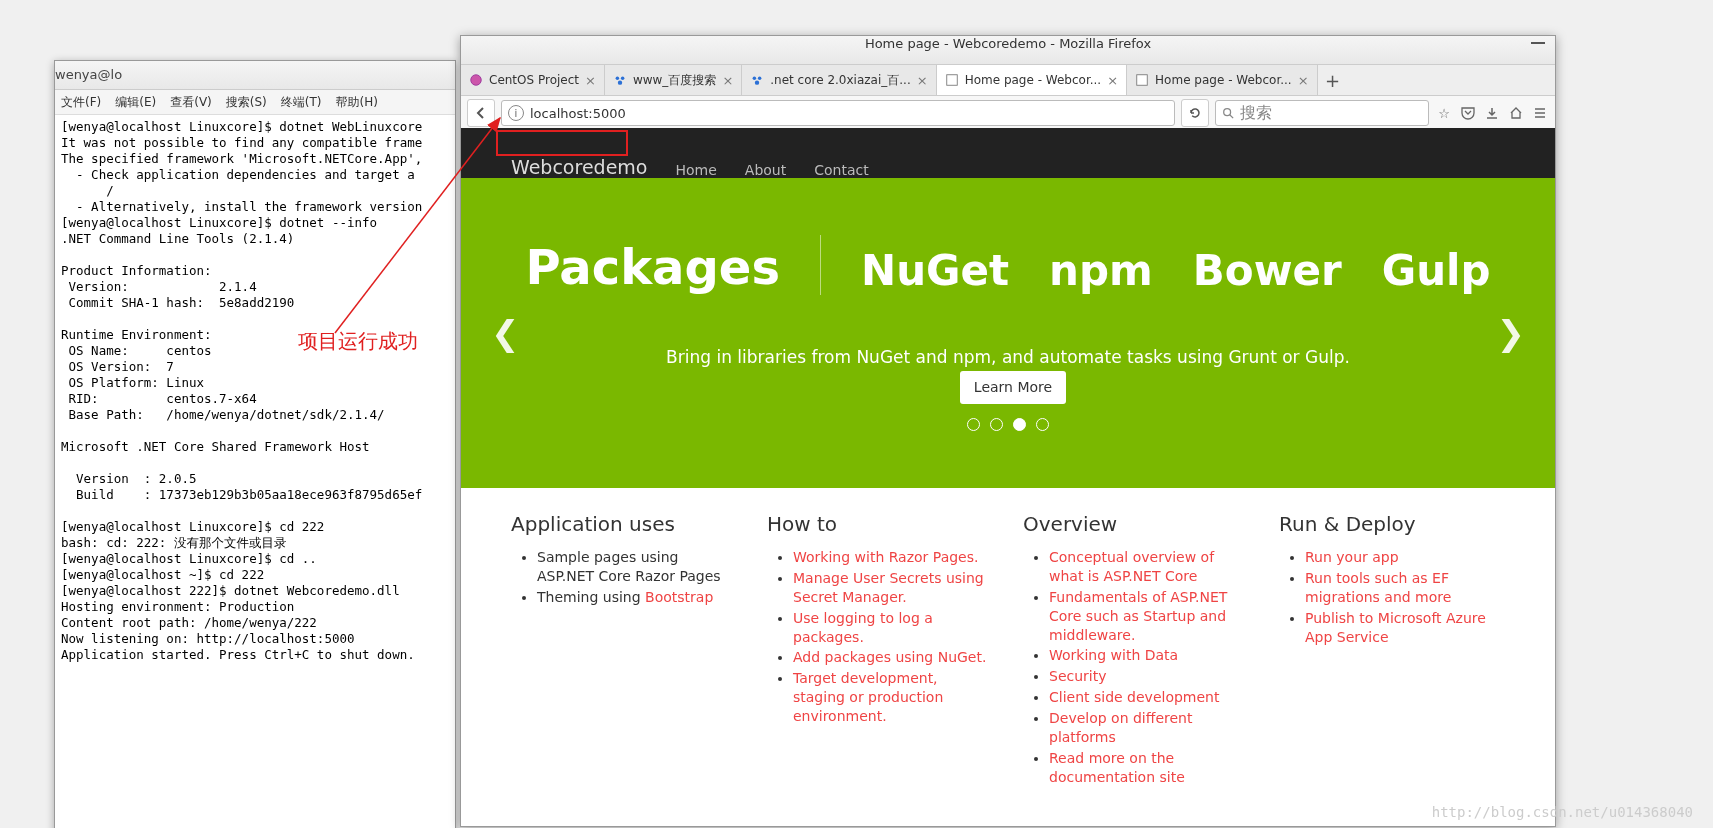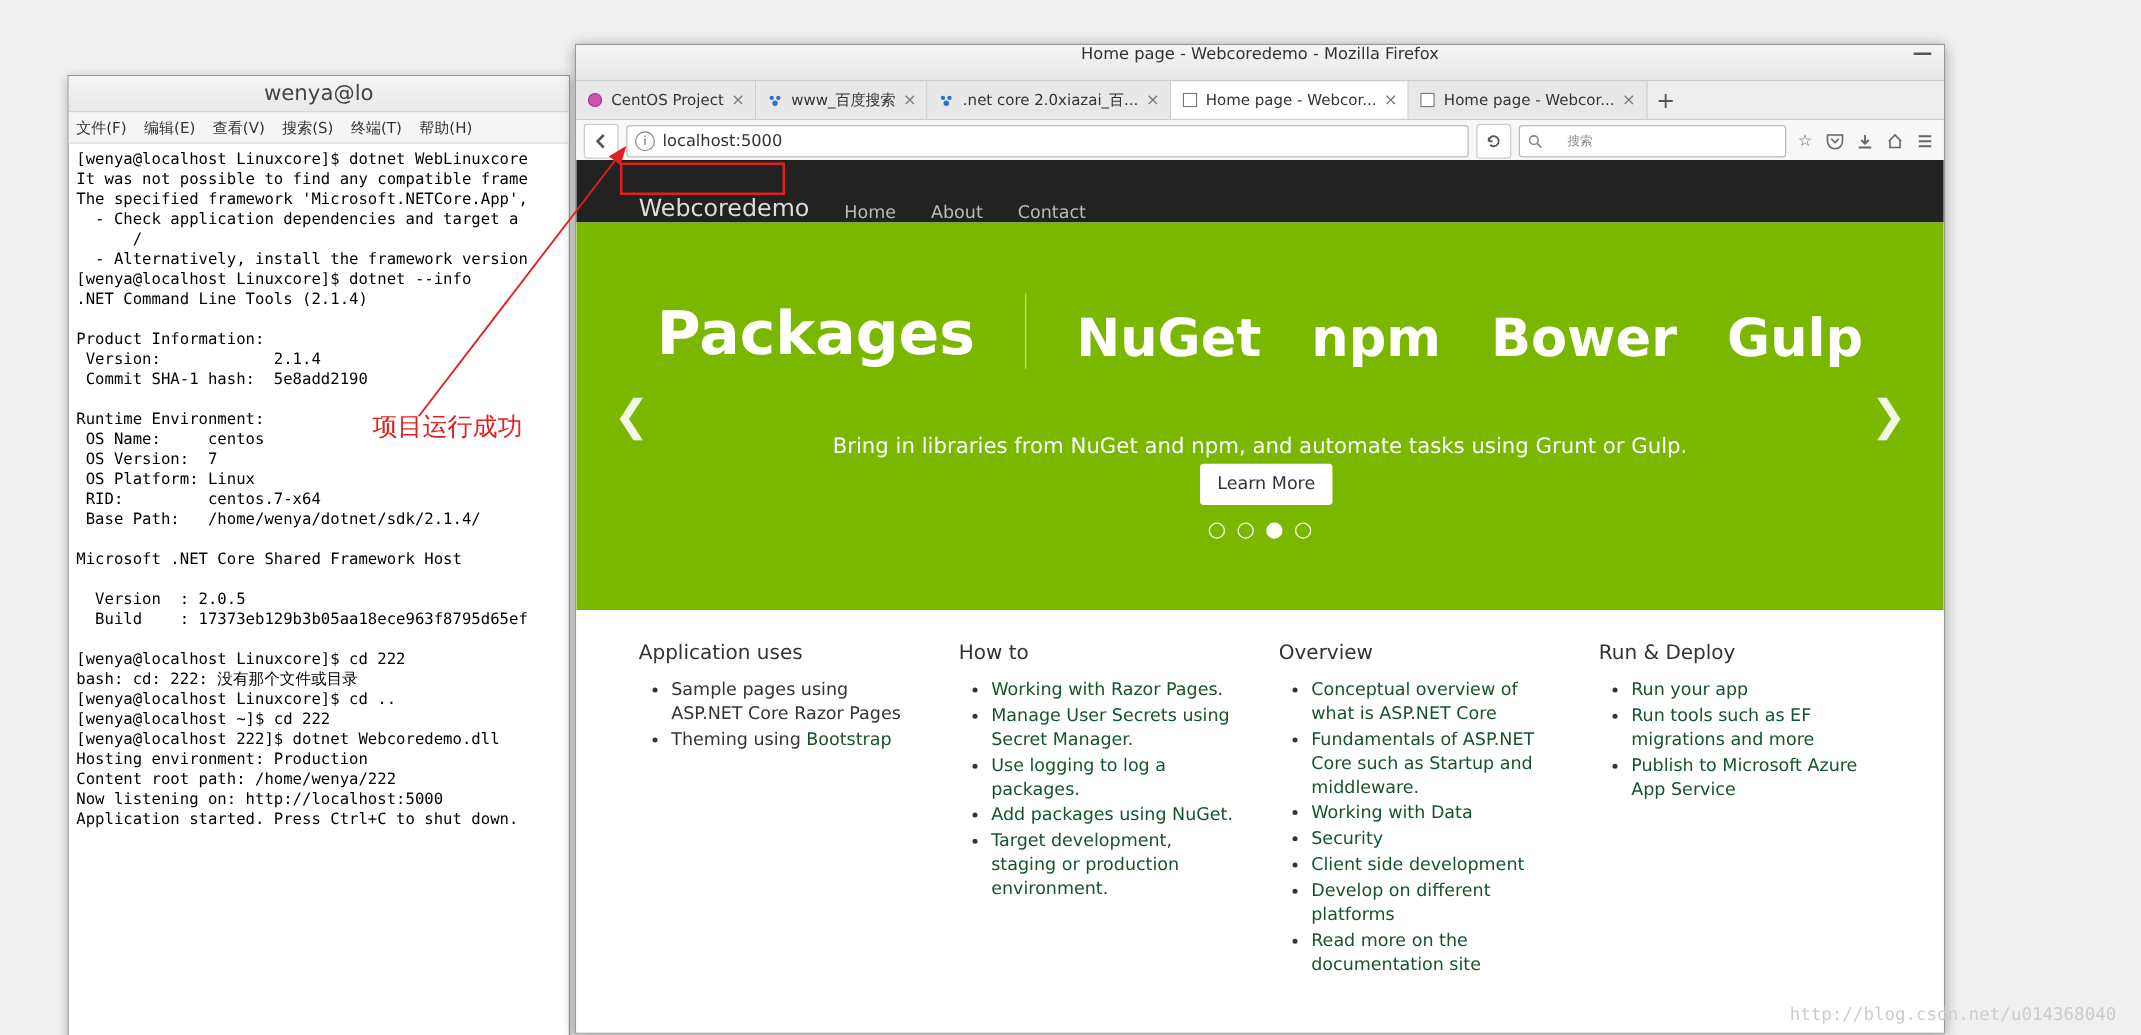--- a/index.html
+++ b/index.html
@@ -1,37 +1,37 @@
 <!DOCTYPE html>
 <html><head>
 <meta charset="utf-8">
 <style>
 html,body{margin:0;padding:0;font-family:"DejaVu Sans","Helvetica Neue",Arial,sans-serif;font-size:13px;background:#f0f0f0;width:1713px;height:828px;overflow:hidden;position:relative}
 
 .terminal{position:absolute;left:54px;top:60px;width:400px;height:780px;background:#fff;border:1px solid #999;box-shadow:0 2px 8px rgba(0,0,0,.3)}
-.terminal .titlebar{height:28px;background:linear-gradient(#f5f5f5,#e8e8e8);border-bottom:1px solid #ccc;text-align:center;line-height:28px;font-size:17px;color:#444}
+.terminal .titlebar{height:28px;background:linear-gradient(#f5f5f5,#e8e8e8);border-bottom:1px solid #ccc;line-height:28px;font-size:13px;color:#444}
 .terminal .menubar{height:24px;background:#f5f5f5;border-bottom:1px solid #ddd;padding:0 6px;font-size:12px;color:#333;display:flex;gap:14px;align-items:center}
 .terminal .menubar span{cursor:pointer}
 .terminal pre{margin:0;padding:4px 6px;font-family:"DejaVu Sans Mono","Courier New",monospace;font-size:12.5px;line-height:16px;white-space:pre;overflow:hidden;color:#000}
 
 .firefox{position:absolute;left:460px;top:35px;width:1094px;height:790px;background:#fff;border:1px solid #999;box-shadow:0 2px 10px rgba(0,0,0,.35)}
 .firefox .winbar{height:28px;background:linear-gradient(#f5f5f5,#e8e8e8);border-bottom:1px solid #ccc;display:flex;align-items:flex-start;justify-content:center;font-size:13px;color:#333;position:relative}
 .firefox .winbar .minbtn{position:absolute;right:10px;top:6px;width:14px;height:2px;background:#555}
 .firefox .tabs{height:30px;background:#eee;border-bottom:1px solid #ccc;display:flex;align-items:stretch}
 .tab{display:flex;align-items:center;padding:0 8px;border-right:1px solid #ccc;font-size:12px;color:#333;gap:6px;max-width:190px;background:#e8e8e8;cursor:pointer}
 .tab.active{background:#fff}
 .tab .favi{width:14px;height:14px;flex:0 0 14px}
 .tab .lbl{white-space:nowrap;overflow:hidden;text-overflow:ellipsis;flex:1}
 .tab .x{color:#777;font-size:13px}
 .newtab{width:30px;display:flex;align-items:center;justify-content:center;color:#555;font-size:18px;cursor:pointer}
 .addrbar{height:34px;background:#f7f7f7;border-bottom:1px solid #ccc;display:flex;align-items:center;padding:0 6px;gap:6px}
 .navbtn{width:26px;height:26px;border:1px solid #ccc;border-radius:3px;display:flex;align-items:center;justify-content:center;color:#555;background:#fff;cursor:pointer}
 .urlbox{flex:1;height:24px;border:1px solid #bbb;border-radius:3px;background:#fff;display:flex;align-items:center;padding:0 6px;gap:6px;font-size:13px;color:#333}
 .urlbox .info{width:14px;height:14px;border:1px solid #888;border-radius:50%;display:flex;align-items:center;justify-content:center;font-size:10px;color:#666}
-.searchbox{width:200px;height:24px;border:1px solid #bbb;border-radius:3px;background:#fff;display:flex;align-items:center;padding:0 6px;gap:20px;color:#888;font-size:10px}
+.searchbox{width:200px;height:24px;border:1px solid #bbb;border-radius:3px;background:#fff;display:flex;align-items:center;padding:0 6px;gap:6px;color:#888;font-size:16px}
 .tbicon{width:18px;height:18px;display:flex;align-items:center;justify-content:center;color:#666;cursor:pointer}
 
 .redbox{position:absolute;border:2px solid #e02020;pointer-events:none}
 .redtext{position:absolute;color:#e02020;font-family:"SimSun","宋体",serif;font-size:20px;pointer-events:none}
 .arrow{position:absolute;pointer-events:none}
 
 .page{position:absolute;left:0;right:0;top:92px;bottom:0;overflow:hidden;background:#fff}
 .sitebar{height:50px;background:#222;display:flex;align-items:flex-end;padding:0 50px;gap:28px}
 .brand{color:#ddd;font-size:19px}
 .navlink{color:#bbb;font-size:14px;cursor:pointer}
@@ -41,24 +41,24 @@
 .hero-row .sep{width:1px;height:60px;background:rgba(255,255,255,.5)}
 .hero-sub{margin-top:50px;font-size:17px;color:#fff;text-align:center;max-width:720px;line-height:1.5}
 .hero .lm{display:inline-block;background:#fff;color:#333;padding:6px 14px;border-radius:3px;margin-left:10px;font-size:14px;cursor:pointer}
 .dots{margin-top:14px;display:flex;gap:10px}
 .dot{width:11px;height:11px;border:1px solid #fff;border-radius:50%}
 .dot.fill{background:#fff}
 .chev{position:absolute;top:50%;transform:translateY(-50%);color:#fff;font-size:34px;cursor:pointer;opacity:.9}
 .chev.l{left:30px}.chev.r{right:30px}
 .cols{display:flex;padding:24px 50px;gap:30px;color:#333}
 .col{flex:1}
-.col h2{font-size:16px;font-weight:400;margin:0 0 12px}
+.col h2{font-size:20px;font-weight:400;margin:0 0 12px}
 .col ul{margin:0;padding-left:26px}
 .col li{margin:2px 0;font-size:14px;line-height:1.35}
-.col a{color:#14532d;text-decoration:none}
+.col a{color:#ef4444;text-decoration:none}
 .watermark{position:absolute;right:20px;bottom:8px;color:#ccc;font-size:14px;font-family:monospace;pointer-events:none}
 </style>
 </head>
 <body>
 
 <div class="terminal">
   <div class="titlebar">wenya@lo</div>
   <div class="menubar">
     <span>文件(F)</span>
     <span>编辑(E)</span>

